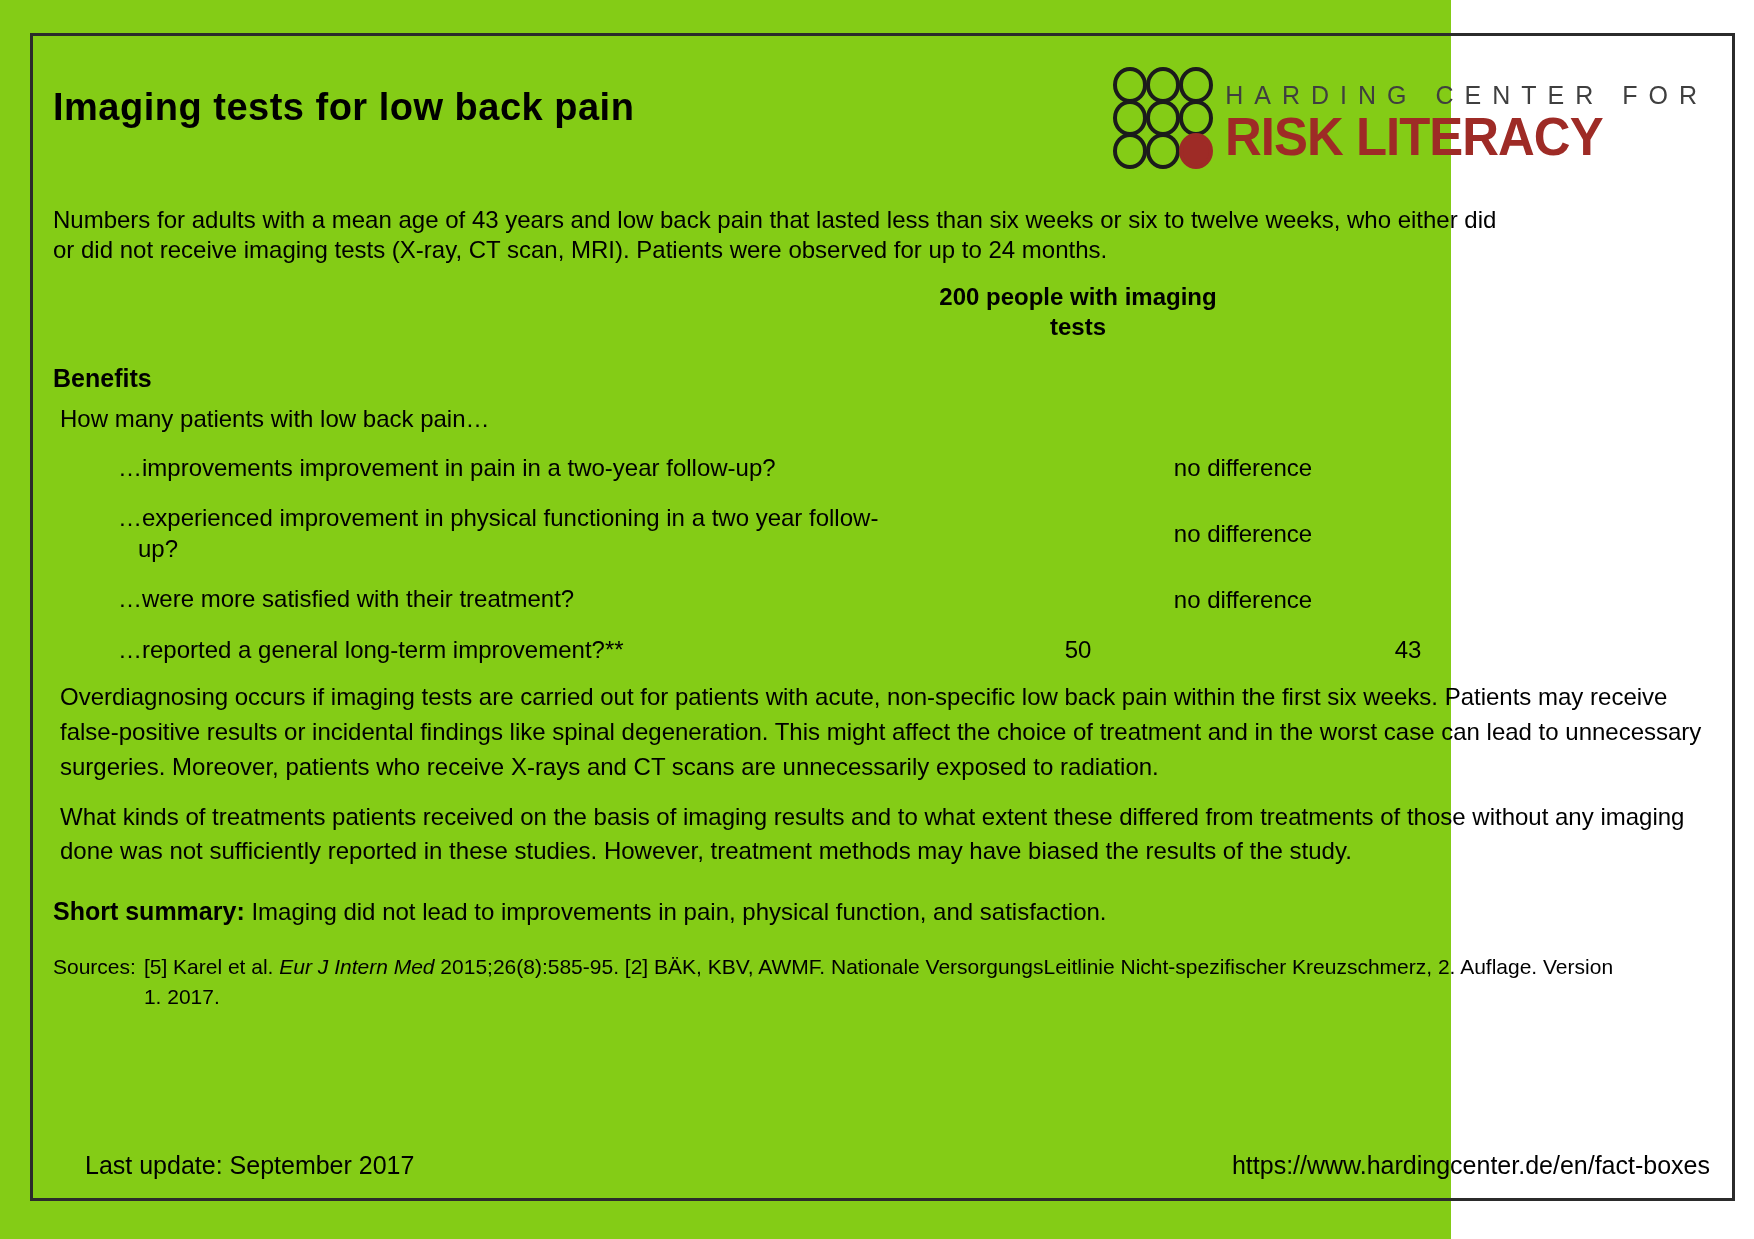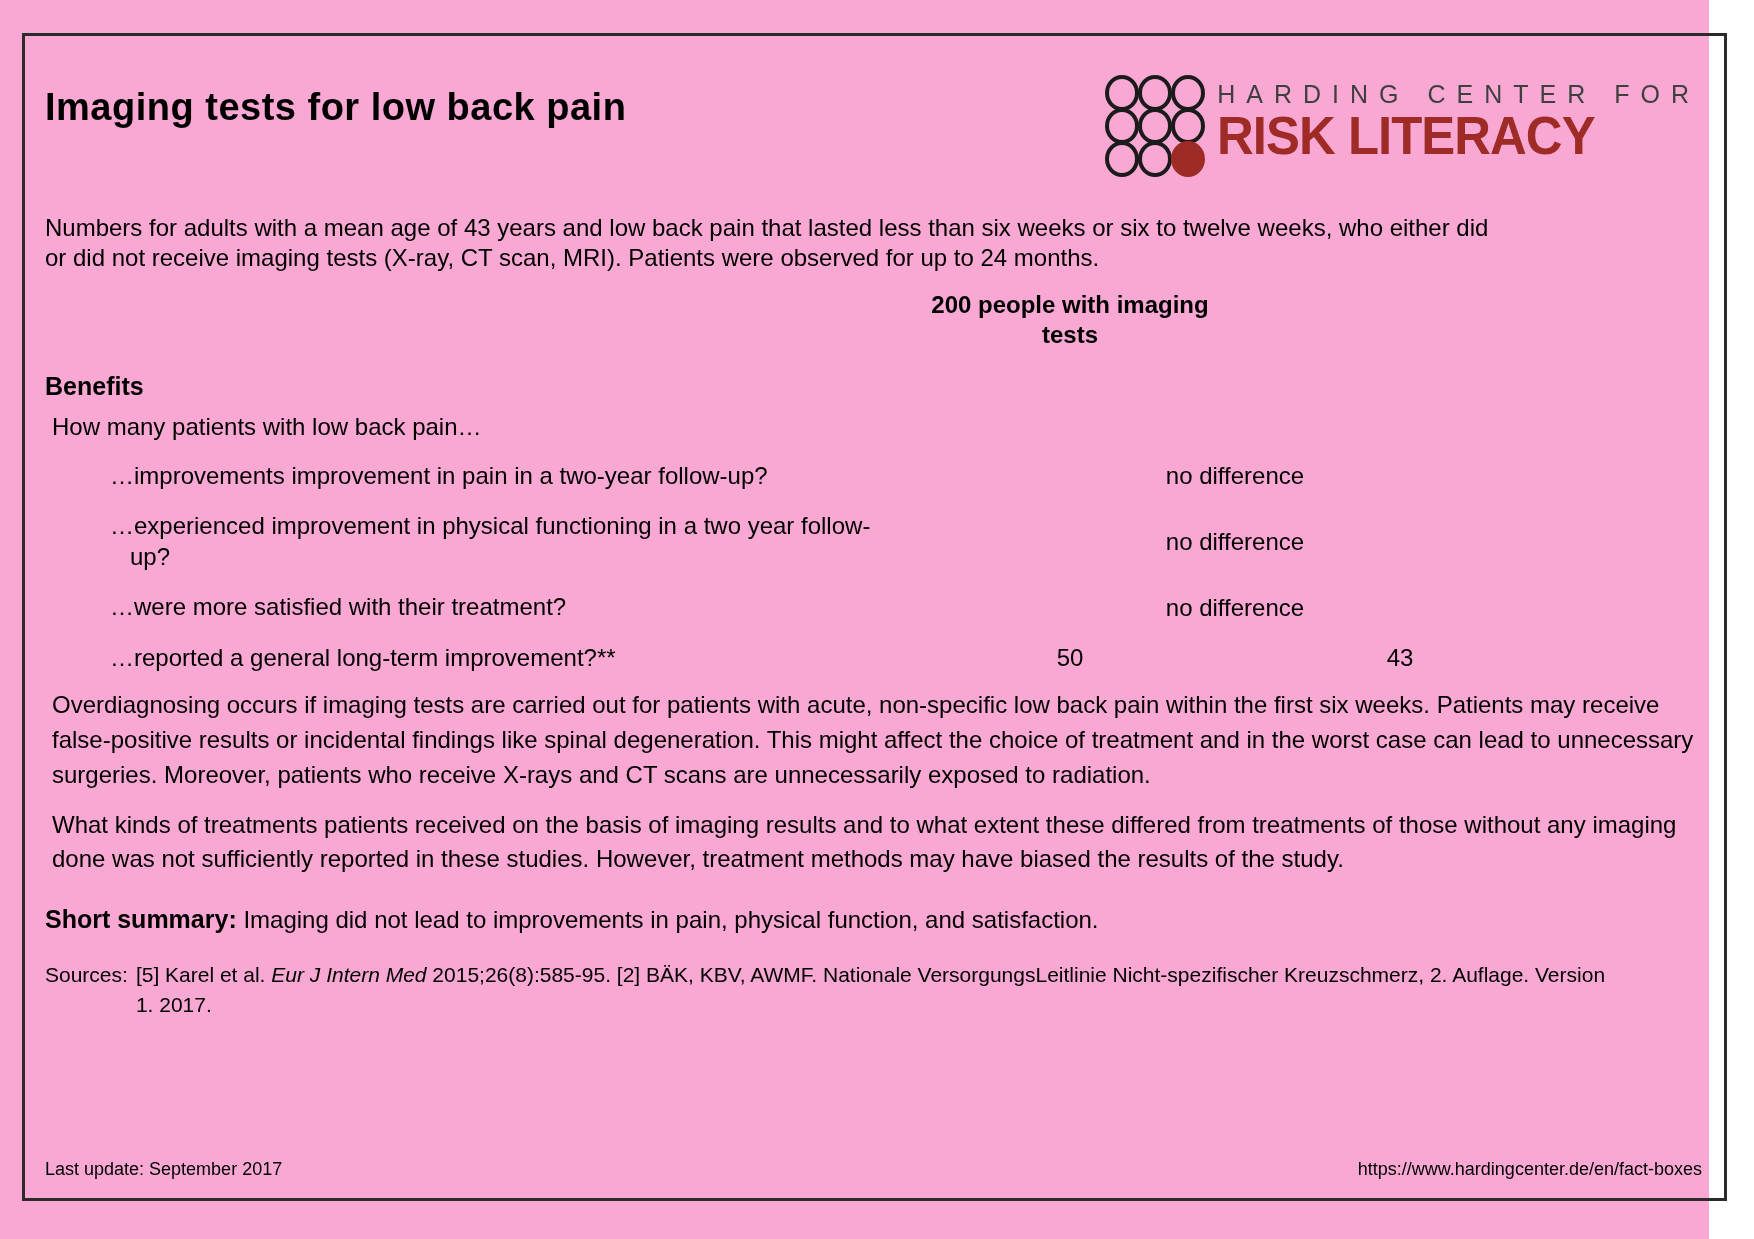--- a/index.html
+++ b/index.html
@@ -3,25 +3,25 @@
 <meta charset="utf-8">
 <style>
   html, body {
     margin: 0;
     padding: 0;
     background: #ffffff;
     font-family: "Liberation Sans", sans-serif;
     color: #000000;
   }
   .page {
-    width: 1709px;
+    width: 1451px;
     height: 1239px;
-    background: #f9a8d4;
+    background: #84cc16;
     box-sizing: border-box;
-    padding: 33px 27px 38px 22px;
+    padding: 33px 27px 38px 30px;
   }
   .factbox {
     box-sizing: border-box;
     width: 1705px;
     height: 1168px;
     border: 3px solid #2b2b2b;
     padding: 24px 22px 14px 20px;
     display: flex;
     flex-direction: column;
     overflow: hidden;
@@ -35,23 +35,23 @@
   }
   .title {
     font-size: 38px;
     font-weight: bold;
     letter-spacing: 0.5px;
     margin-top: 26px;
     white-space: nowrap;
   }
   .logo {
     display: flex;
-    align-items: center;
+    align-items: flex-end;
     gap: 14px;
-    margin-top: 12px;
+    margin-top: 4px;
     margin-right: 2px;
   }
   .logo-dots {
     display: grid;
     grid-template-columns: repeat(3, 32px);
     grid-template-rows: repeat(3, 32px);
     gap: 1px;
     margin-top: 3px;
   }
   .dot {
@@ -159,22 +159,23 @@
   .sources .label { white-space: nowrap; margin-right: 8px; }
   .sources .src-italic { font-style: italic; }
   .sources .src-body { max-width: 1470px; }
 
   
   .footer-row {
     margin-top: auto;
     display: flex;
     justify-content: space-between;
     align-items: flex-start;
-    font-size: 18px;
+    font-size: 25px;
     padding-bottom: 4px;
+    margin-left: 32px;
   }
   .footer-url { color: #000000; text-decoration: none; }
 </style>
 </head>
 <body>
 
 <div class="page">
   <div class="factbox">
 
     <div class="top-row">

